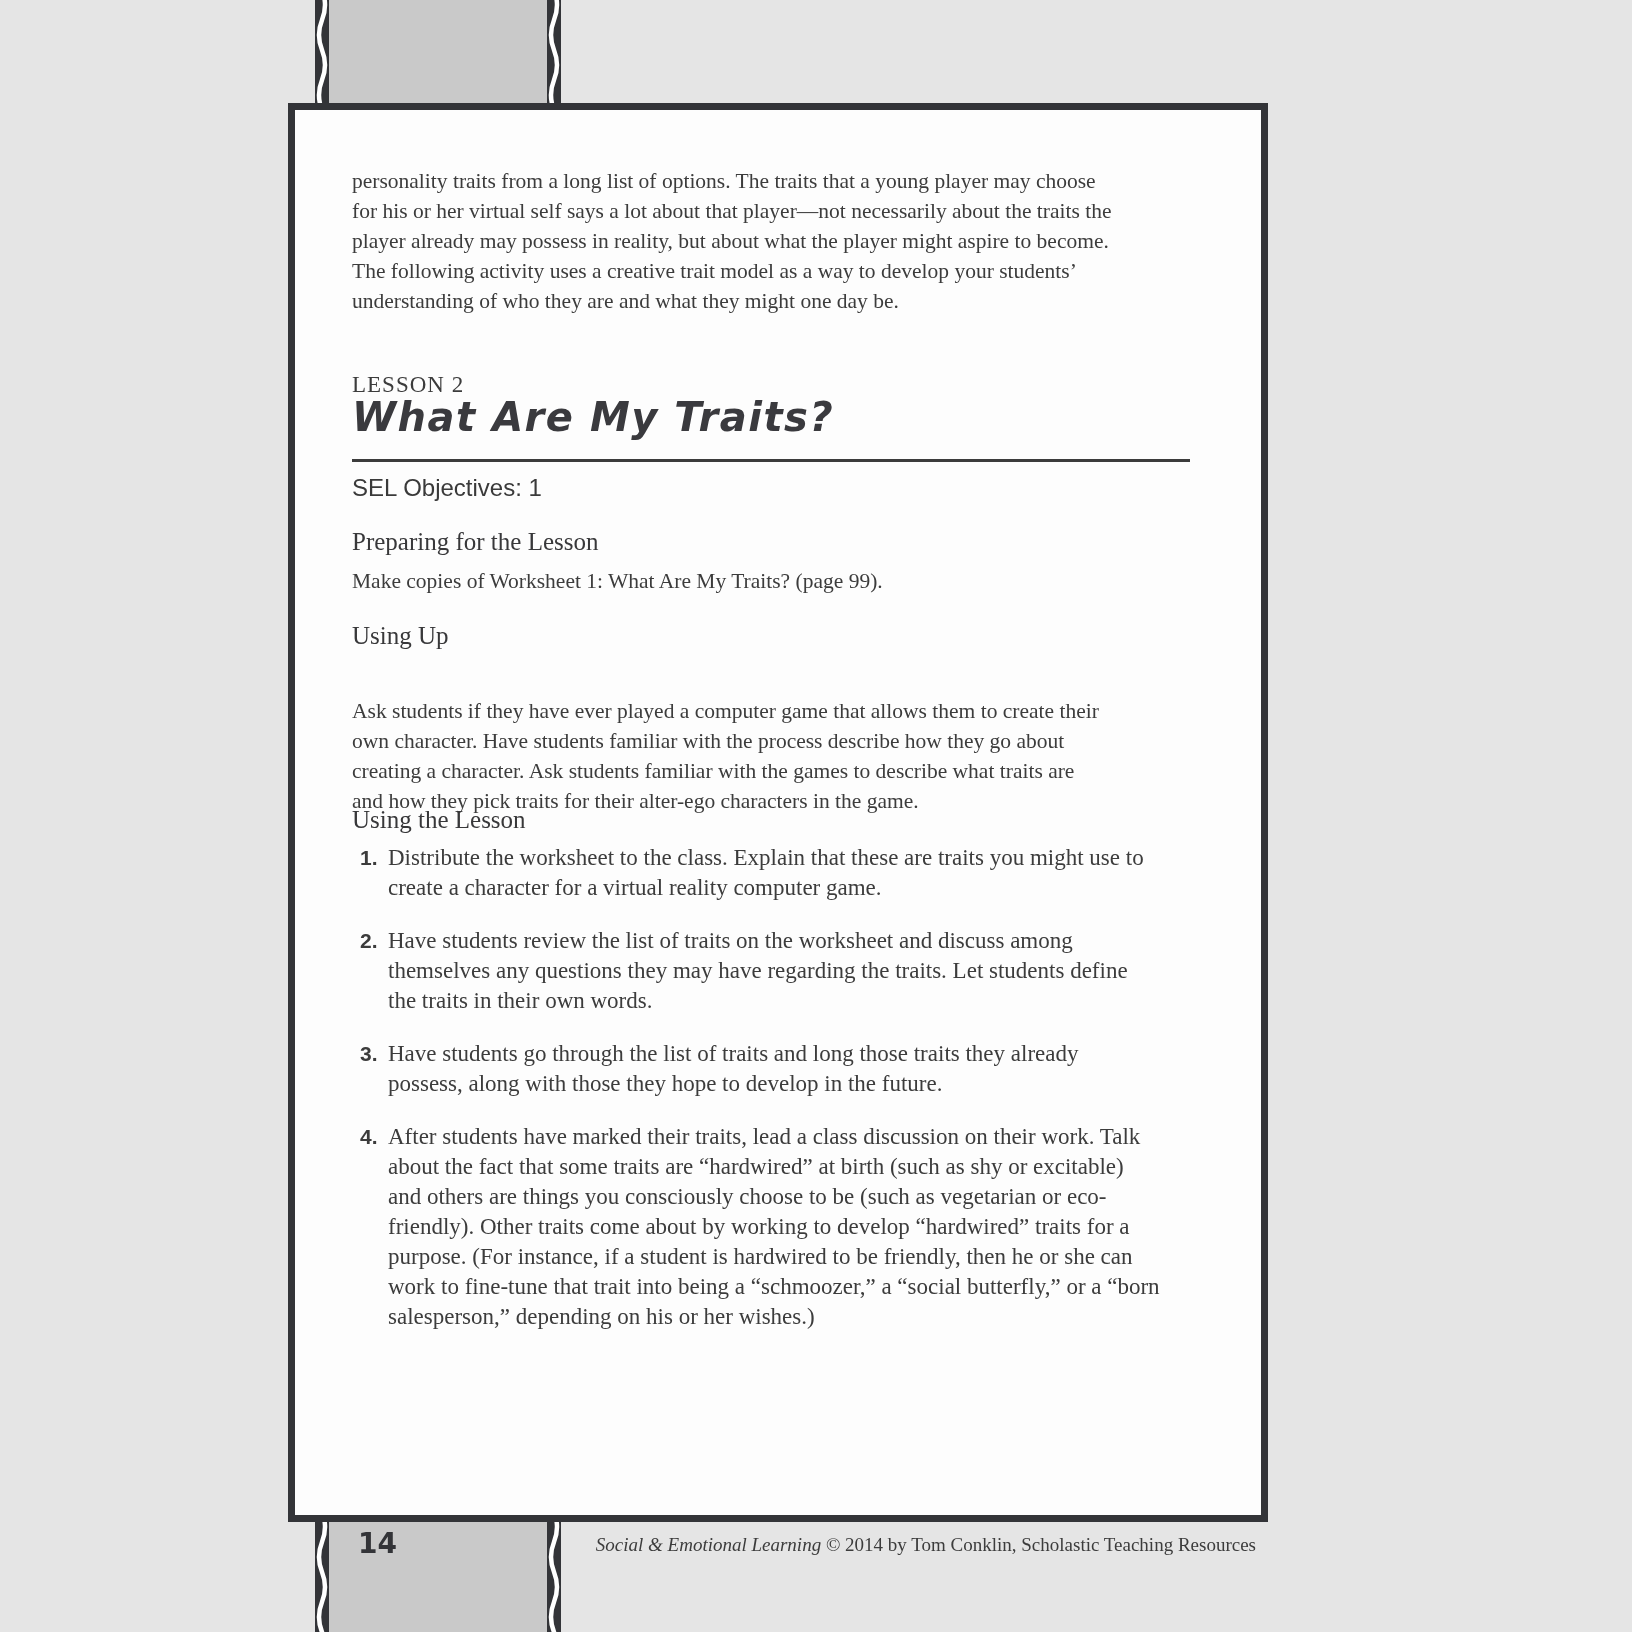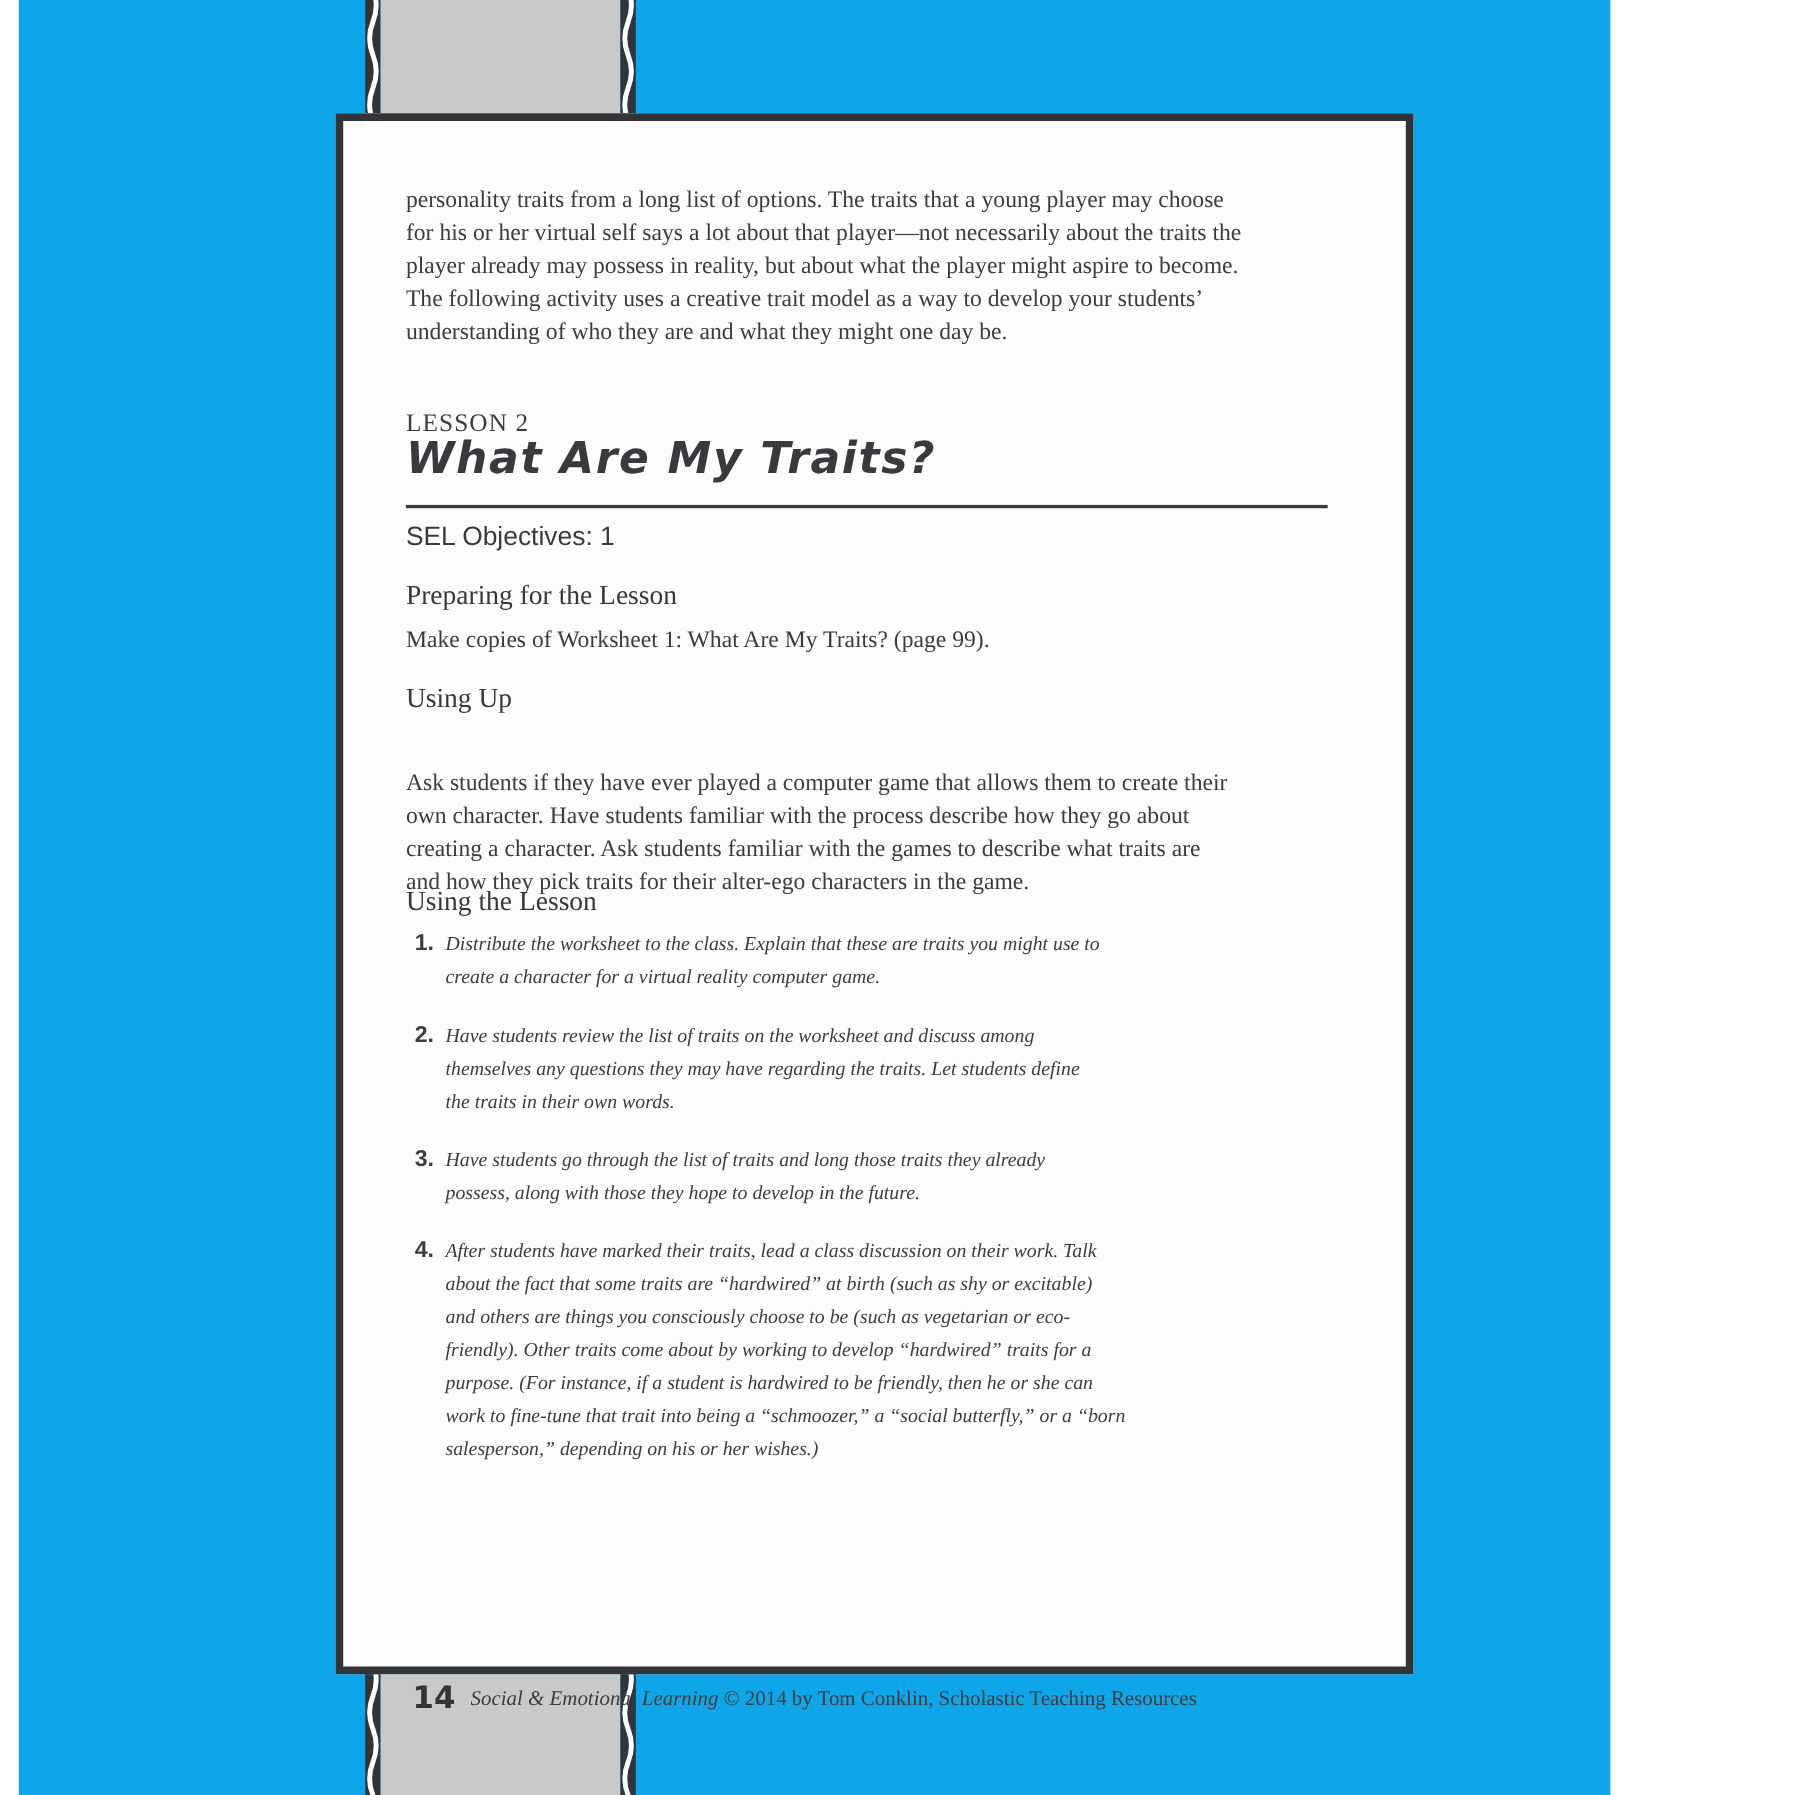--- a/index.html
+++ b/index.html
@@ -1,23 +1,22 @@
 <!DOCTYPE html>
 <html><head>
 <meta charset="utf-8">
 <style>
   html,body{margin:0;padding:0;background:#ffffff;}
   .canvas{
     position:relative;
-    width:1447px;height:1632px;
-    background:#0ea5e9;
+    width:1632px;height:1632px;
+    background:#e5e5e5;
     overflow:hidden;
     font-family:"Liberation Serif", serif;
     color:#3c3c3c;
-    margin-left:17px;
   }
   
   .deco-strip{
     position:absolute;
     left:315px;
     width:246px;
     display:flex;
     flex-direction:row;
   }
   .deco-strip.top{top:0;height:103px;}
@@ -111,25 +110,24 @@
     flex:0 0 auto;
     width:28px;
     font-family:"Liberation Sans", sans-serif;
     font-weight:bold;
     font-size:21px;
     line-height:30px;
     color:#3c3c3c;
   }
   .list-item .item-text{
     flex:1 1 auto;
-    font-size:18px;
+    font-size:23px;
     line-height:30px;
     white-space:pre-line;
     color:#3c3c3c;
-    font-style:italic;
   }
   
   .page-number{
     position:absolute;
     left:358px;top:1527px;
     font-family:"DejaVu Sans", sans-serif;
     font-weight:bold;
     font-size:28px;
     color:#333438;
     z-index:2;

